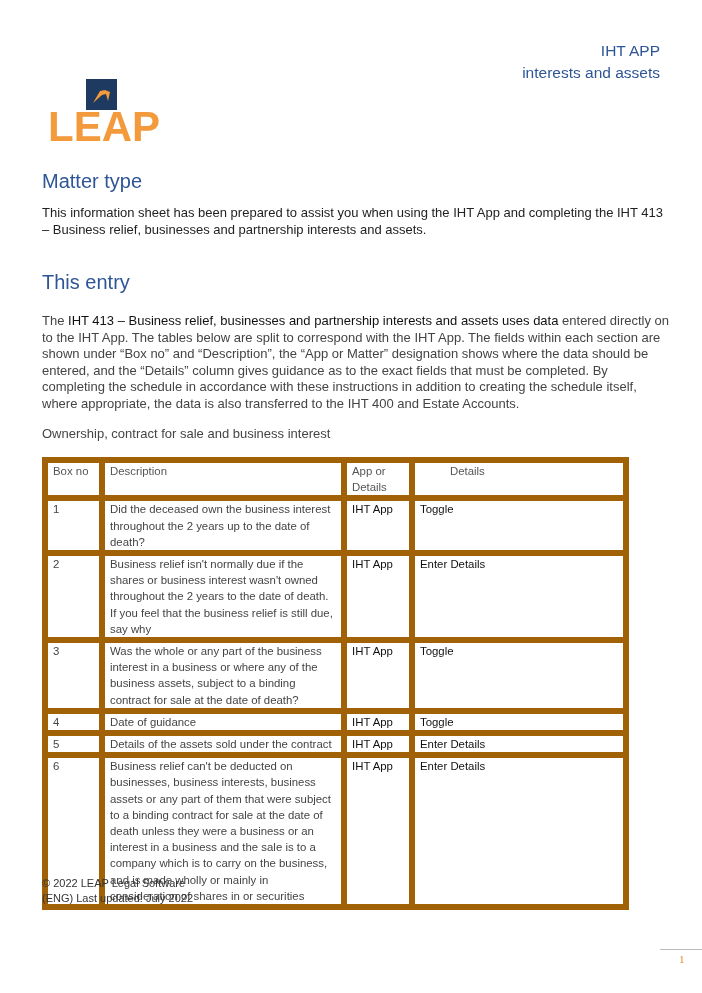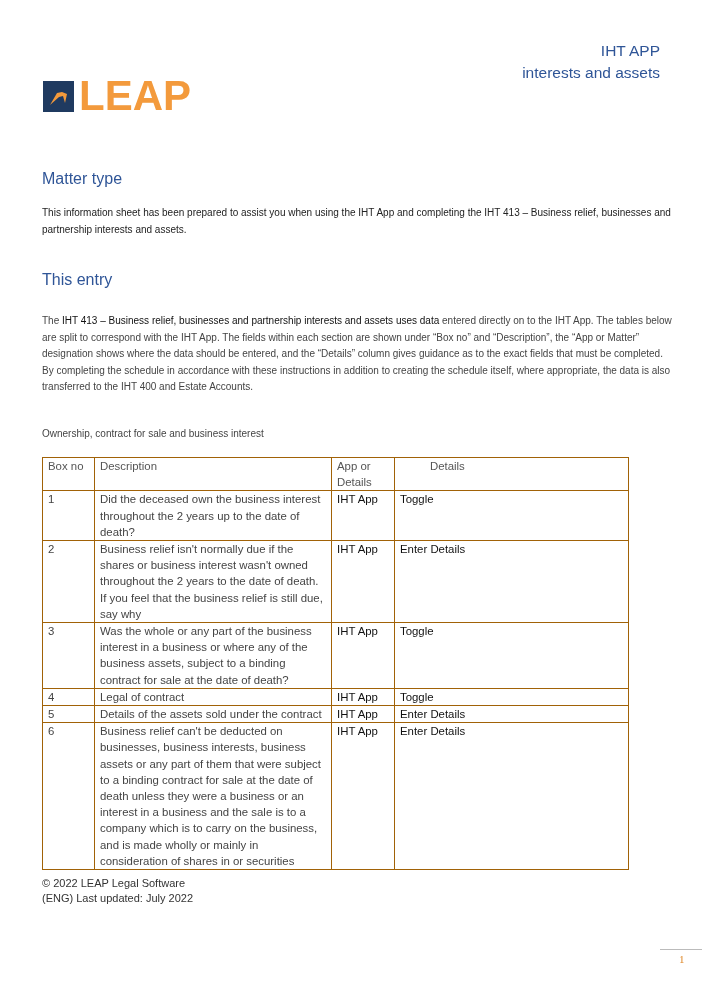--- a/index.html
+++ b/index.html
@@ -1,32 +1,32 @@
 <!DOCTYPE html>
 <html><head>
 <meta charset="utf-8">
 <style>
   html, body { margin: 0; padding: 0; background: #ffffff; }
   body { width: 702px; height: 993px; position: relative; overflow: hidden;
          font-family: "Liberation Sans", "DejaVu Sans", sans-serif; color: #222; }
-  .logo { position: absolute; left: 43px; top: 79px; display: flex; align-items: center; }
+  .logo { position: absolute; left: 43px; top: 79px; display: flex; align-items: center; flex-direction: column; }
   .logo-mark { width: 31px; height: 31px; background: #1f3a60; position: relative; }
   .logo-mark svg { position: absolute; left: 0; top: 0; }
   .logo-text { margin-left: 5px; font-family: "Liberation Sans", sans-serif; font-weight: bold;
                font-size: 42px; line-height: 34px; color: #f39a3c; letter-spacing: 0px; }
   .title-block { position: absolute; right: 42px; top: 40px; text-align: right; color: #2f5597; }
   .title-main { font-size: 27px; line-height: 34px; }
   .title-sub { font-size: 15.5px; line-height: 22px; }
-  .h2 { position: absolute; left: 42px; font-size: 16px; color: #2f5597; }
-  .para { position: absolute; left: 42px; width: 620px; font-size: 10px; line-height: 16.5px; color: #222; }
+  .h2 { position: absolute; left: 42px; font-size: 20px; color: #2f5597; }
+  .para { position: absolute; left: 42px; width: 620px; font-size: 13px; line-height: 16.5px; color: #222; }
   .para.grey { color: #444; }
   .para b { font-weight: normal; color: #111; }
   table.entries { position: absolute; left: 42px; top: 457px; width: 587px; border-collapse: collapse;
                   font-size: 11.4px; line-height: 16.2px; color: #444; }
-  table.entries td { border: 1px solid #a16207; vertical-align: top; padding: 0 5px; }
+  table.entries td { border: 6px solid #a16207; vertical-align: top; padding: 0 5px; }
   td.c1 { width: 41px; }
   td.c2 { width: 226px; }
   td.c3 { width: 52px; color: #111; }
   td.c4 { color: #111; }
   tr.hdr td { color: #555; }
   .footer { position: absolute; left: 42px; top: 876px; font-size: 11px; line-height: 15px; color: #333; }
   .page-line { position: absolute; left: 660px; top: 949px; width: 42px; border-top: 1px solid #bbb; }
   .page-num { position: absolute; left: 679px; top: 953px; font-size: 11px; color: #e08a2c; font-family: "Liberation Serif", serif; }
 </style>
 </head>
@@ -75,21 +75,21 @@
     <td class="c4">Enter Details</td>
   </tr>
   <tr>
     <td class="c1">3</td>
     <td class="c2">Was the whole or any part of the business interest in a business or where any of the business assets, subject to a binding contract for sale at the date of death?</td>
     <td class="c3">IHT App</td>
     <td class="c4">Toggle</td>
   </tr>
   <tr>
     <td class="c1">4</td>
-    <td class="c2">Legal of contract</td>
+    <td class="c2">Date of guidance</td>
     <td class="c3">IHT App</td>
     <td class="c4">Toggle</td>
   </tr>
   <tr>
     <td class="c1">5</td>
     <td class="c2">Details of the assets sold under the contract</td>
     <td class="c3">IHT App</td>
     <td class="c4">Enter Details</td>
   </tr>
   <tr>

